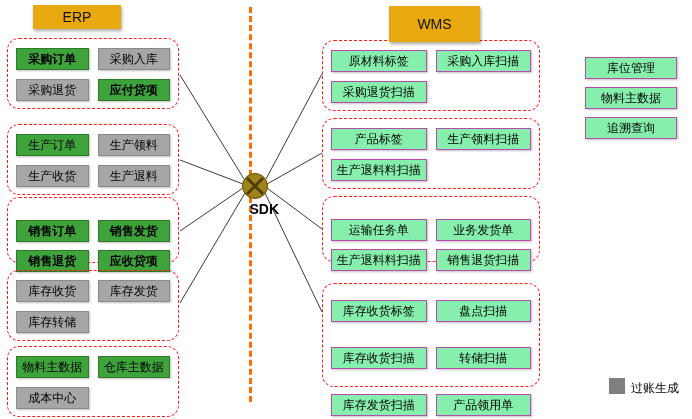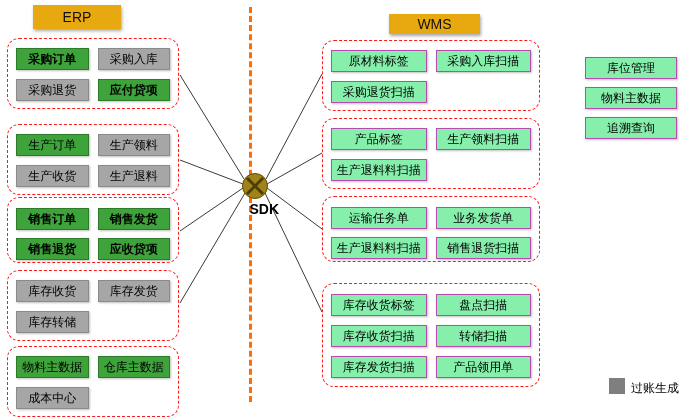--- a/index.html
+++ b/index.html
@@ -11,22 +11,22 @@
        font-weight:normal;font-size:14px;color:#111;box-shadow:1px 2px 3px rgba(0,0,0,.35)}
 
   .divider{position:absolute;left:249px;top:7px;height:395px;width:0;border-left:3px dashed #FF6E00;z-index:1}
 
   .lines{position:absolute;left:0;top:0;z-index:1;pointer-events:none}
   .lines line{stroke:#3a3a3a;stroke-width:1}
 
   .group{position:absolute;z-index:2;border:1px dashed #ff1a1a;border-radius:12px}
   .grid2{display:grid;grid-template-columns:1fr 1fr;column-gap:9px}
   .pad-a{padding:9px 8px;row-gap:9px}
-  .pad-b{padding:10px 8px;row-gap:8px}
-  .pad-c{padding:10px 8px;row-gap:9px}
+  .pad-b{padding:22px 8px;row-gap:8px}
+  .pad-c{padding:16px 8px;row-gap:25px}
 
   .box{height:22px;display:flex;align-items:center;justify-content:center;font-size:12px;color:#000;
        border:1px solid rgba(0,0,0,.28);box-shadow:1px 1px 2px rgba(0,0,0,.25);white-space:nowrap;overflow:hidden}
   .box[data-style~="green"]{background:#3FA33C;border-color:#2c7a2a}
   .box[data-style~="gray"]{background:#A6A6A6;border-color:#8a8a8a}
   .box[data-style~="bold"]{font-weight:bold}
   .box.pink{background:#86efac;border-color:#b84bae}
 
   .side-box{position:absolute;left:585px;width:92px;z-index:2}
 
@@ -36,21 +36,21 @@
 
   .legend-sq{position:absolute;left:609px;top:378px;width:16px;height:16px;background:#7F7F7F;z-index:2}
   .legend-label{position:absolute;left:631px;top:380px;font-size:12px;z-index:2}
 </style>
 </head>
 <body>
 
 <div class="stage">
 
   <div class="hdr" style="left:33px;top:5px;width:88px;height:24px">ERP</div>
-  <div class="hdr" style="left:389px;top:14px;width:91px;height:20px">WMS</div>
+  <div class="hdr" style="left:389px;top:6px;width:91px;height:36px">WMS</div>
 
   <div class="divider"></div>
 
   <svg class="lines" width="692" height="419">
     <line x1="244" y1="179" x2="180" y2="75"></line>
     <line x1="243" y1="184" x2="180" y2="160"></line>
     <line x1="243" y1="188" x2="180" y2="231"></line>
     <line x1="245" y1="193" x2="180" y2="303"></line>
     <line x1="266" y1="179" x2="322" y2="74"></line>
     <line x1="267" y1="184" x2="322" y2="153"></line>

